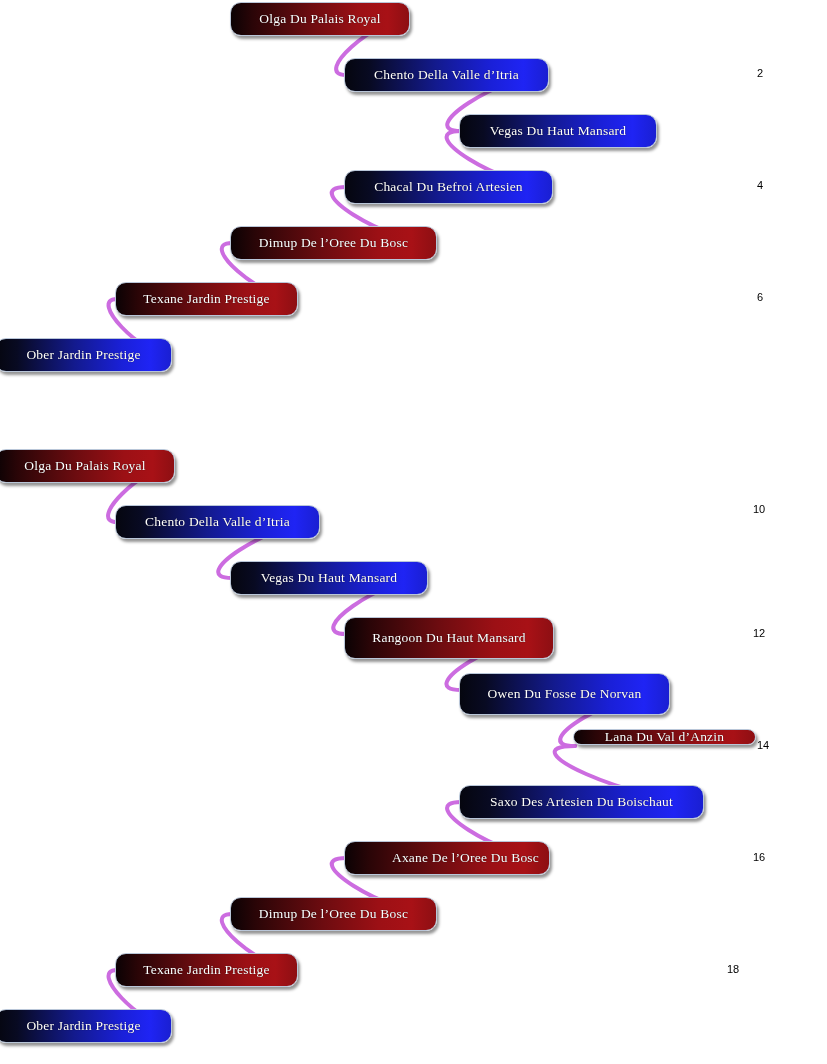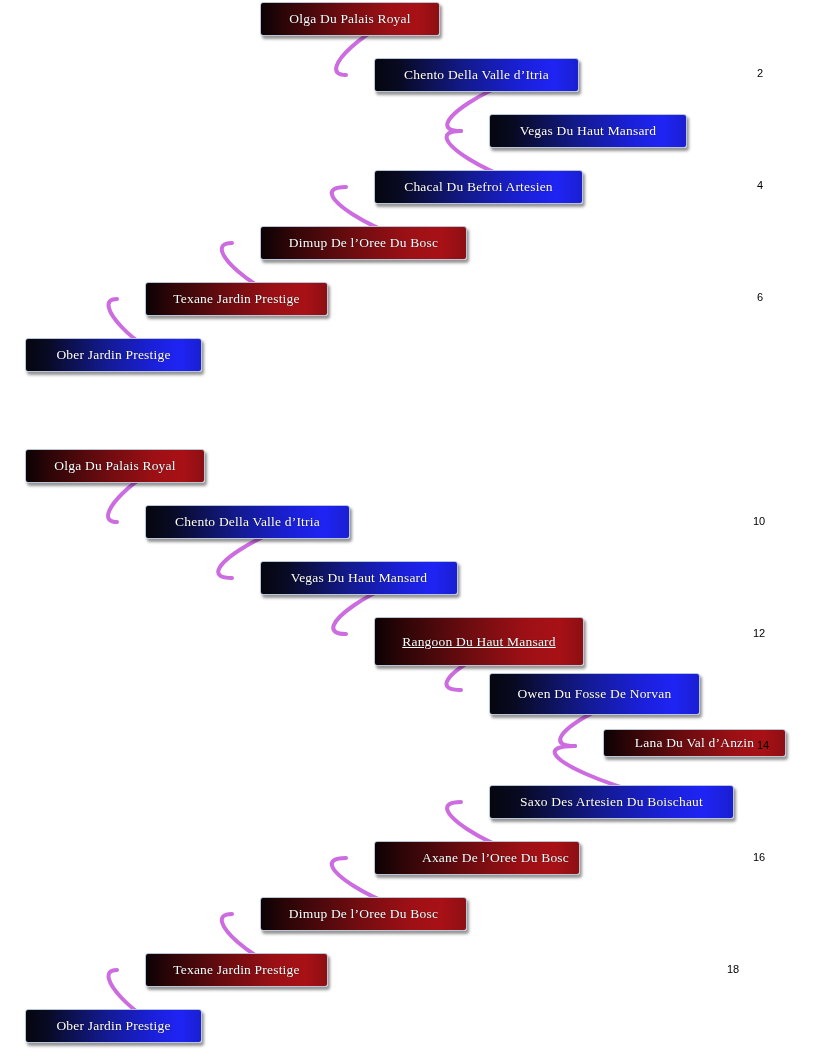--- a/index.html
+++ b/index.html
@@ -19,33 +19,32 @@
     position: absolute;
     left: 0;
     top: 0;
     width: 827px;
     height: 1064px;
     pointer-events: none;
   }
   .node {
     position: absolute;
     box-sizing: border-box;
-    border-radius: 3px;
+    border-radius: 11px;
     border: 1px solid #b9c6d8;
     display: flex;
     align-items: center;
     justify-content: center;
     color: #ffffff;
     font-size: 13.5px;
     letter-spacing: 0.2px;
     white-space: nowrap;
     text-shadow: 0 0 1px rgba(0,0,0,0.85);
     box-shadow: 2px 3px 3px rgba(0,0,0,0.42);
     z-index: 3;
-    margin-left: 30px;
   }
   .node.red {
     background: linear-gradient(to right, #0b0204 0%, #2a0507 12%, #6d0c10 45%, #9c1015 72%, #a81116 88%, #8d0f13 100%);
   }
   .node.blue {
     background: linear-gradient(to right, #05060f 0%, #080a22 12%, #131a8e 45%, #1a20d8 72%, #1f24f4 88%, #1a1fd2 100%);
   }
   .node .label {
     position: relative;
     z-index: 2;
@@ -108,42 +107,42 @@
     <div class="gen-num" style="left: 757px; top: 291px;">6</div>
     <div class="node red" style="left: -5px; top: 449px; width: 180px; height: 34px;">
       <span class="label">Olga Du Palais Royal</span>
     </div>
     <div class="node blue" style="left: 115px; top: 505px; width: 205px; height: 34px;">
       <span class="label">Chento Della Valle d’Itria</span>
     </div>
     <div class="node blue" style="left: 230px; top: 561px; width: 198px; height: 34px;">
       <span class="label">Vegas Du Haut Mansard</span>
     </div>
-    <div class="node red" style="left: 344px; top: 617px; width: 210px; height: 49px; text-decoration: underline;">
+    <div class="node red" style="left: 344px; top: 617px; width: 210px; height: 42px;">
       <span class="label">Rangoon Du Haut Mansard</span>
     </div>
     <div class="node blue" style="left: 459px; top: 673px; width: 211px; height: 42px;">
       <span class="label">Owen Du Fosse De Norvan</span>
     </div>
-    <div class="node red" style="left: 573px; top: 729px; width: 183px; height: 28px;">
+    <div class="node red" style="left: 573px; top: 729px; width: 183px; height: 16px;">
       <span class="label">Lana Du Val d’Anzin</span>
     </div>
     <div class="node blue" style="left: 459px; top: 785px; width: 245px; height: 34px;">
       <span class="label">Saxo Des Artesien Du Boischaut</span>
     </div>
     <div class="node red" style="left: 344px; top: 841px; width: 206px; height: 34px; justify-content: flex-end;">
       <span class="label">Axane De l’Oree Du Bosc</span>
     </div>
     <div class="node red" style="left: 230px; top: 897px; width: 207px; height: 34px;">
       <span class="label">Dimup De l’Oree Du Bosc</span>
     </div>
     <div class="node red" style="left: 115px; top: 953px; width: 183px; height: 34px;">
       <span class="label">Texane Jardin Prestige</span>
     </div>
     <div class="node blue" style="left: -5px; top: 1009px; width: 177px; height: 34px;">
       <span class="label">Ober Jardin Prestige</span>
     </div>
-    <div class="gen-num" style="left: 753px; top: 515px;">10</div>
+    <div class="gen-num" style="left: 753px; top: 503px;">10</div>
     <div class="gen-num" style="left: 753px; top: 627px;">12</div>
     <div class="gen-num" style="left: 757px; top: 739px;">14</div>
     <div class="gen-num" style="left: 753px; top: 851px;">16</div>
     <div class="gen-num" style="left: 727px; top: 963px;">18</div>
   </div>
 
 </body></html>

